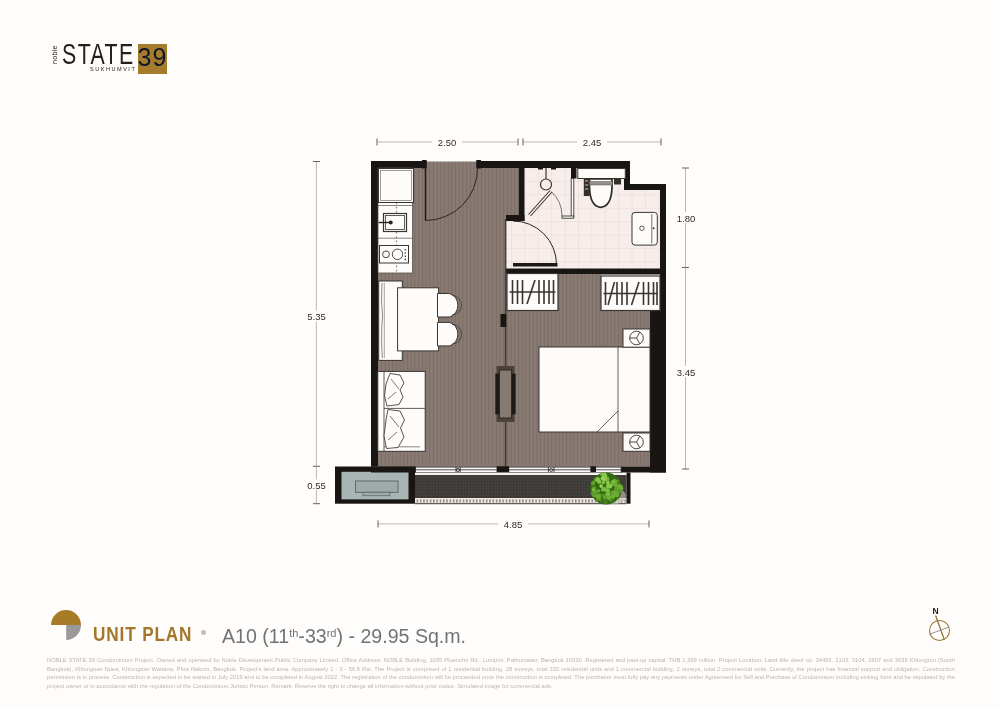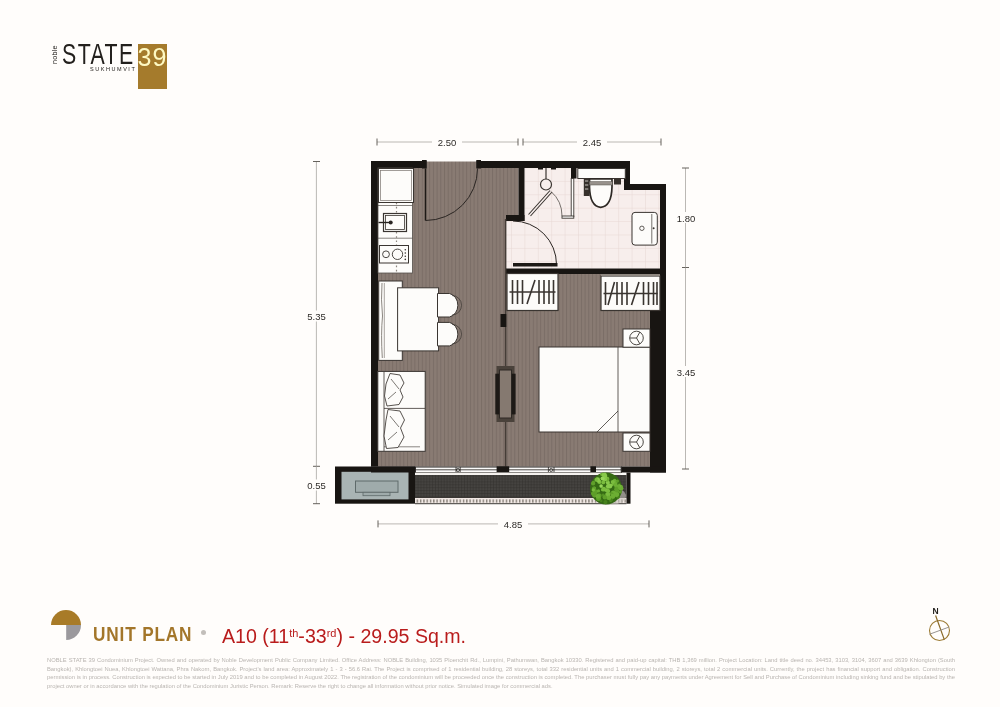--- a/index.html
+++ b/index.html
@@ -10,21 +10,21 @@
 <div class="abs" style="left:0;top:16px;width:200px;height:70px">
 
   <div class="abs" style="left:49.5px;top:29px;width:8px;height:19px">
       <div style="transform:translateY(19px) rotate(-90deg);transform-origin:0 0;width:19px;font-size:7.2px;color:#23201d;letter-spacing:.2px">noble</div>
     </div>
 
   <div class="abs" style="left:61.5px;top:21.3px;font-size:30px;color:#23201d;letter-spacing:2px;transform:scaleX(0.71);transform-origin:0 0">STATE</div>
 
   <div class="abs" style="left:90px;top:49.5px;font-size:5.5px;color:#23201d;letter-spacing:1.55px">SUKHUMVIT</div>
 
-  <div class="abs" style="left:137.5px;top:28.3px;width:29px;height:45px;background:#a57b2c;color:#fef9c3;font-size:25px;text-align:center;line-height:27.5px;letter-spacing:1px">39</div>
+  <div class="abs" style="left:137.5px;top:28.3px;width:29px;height:30px;background:#a57b2c;color:#0f172a;font-size:25px;text-align:center;line-height:27.5px;letter-spacing:1px">39</div>
 </div>
 
 <svg class="abs" style="left:0;top:0" width="1000" height="707" viewBox="0 0 1000 707">
 <defs>
 <pattern id="wood" width="3.7" height="8" patternUnits="userSpaceOnUse">
   <rect width="3.7" height="8" fill="#897b73"></rect>
         <rect width="1" height="8" fill="#7a6d66"></rect>
 </pattern>
 <pattern id="tile" width="13.4" height="13.4" patternUnits="userSpaceOnUse" x="511" y="167.5">
   <rect width="13.4" height="13.4" fill="#f7eeec"></rect>
@@ -386,15 +386,15 @@
 <path d="M935.6 615.5 L944.3 639.6" stroke="#8a6a28" stroke-width="1.2" fill="none"></path>
 <path d="M929.6 634.2 L949.2 627" stroke="#8b8783" stroke-width="0.9" fill="none"></path>
 <text x="935.5" y="614" font-size="8.5" font-weight="bold" fill="#23201d" text-anchor="middle">N</text>
 </g>
 </svg>
 
 <div class="abs" style="left:93px;top:621.9px;font-size:20.5px;font-weight:bold;letter-spacing:1px;color:#a3762a;transform:scaleX(0.84);transform-origin:0 0">UNIT PLAN</div>
 
 <div class="abs" style="left:201px;top:630px;width:5px;height:5px;border-radius:50%;background:#c2beba"></div>
 
-<div class="abs" style="left:222px;top:624.5px;font-size:19.6px;color:#b91c1c">A10 (11<span style="font-size:11px;vertical-align:6px">th</span>-33<span style="font-size:11px;vertical-align:6px">rd</span>) - 29.95 Sq.m.</div>
+<div class="abs" style="left:222px;top:624.5px;font-size:19.6px;color:#737373">A10 (11<span style="font-size:11px;vertical-align:6px">th</span>-33<span style="font-size:11px;vertical-align:6px">rd</span>) - 29.95 Sq.m.</div>
 
 <div class="abs" style="left:47px;top:656px;width:908px;font-size:5.8px;line-height:8.55px;color:#b9b5b1;text-align:justify">NOBLE STATE 39 Condominium Project. Owned and operated by Noble Development Public Company Limited. Office Address: NOBLE Building, 1035 Ploenchit Rd., Lumpini, Pathumwan, Bangkok 10330. Registered and paid-up capital: THB 1,369 million. Project Location: Land title deed no. 34453, 3103, 3104, 3607 and 3639 Khlongton (South Bangkok), Khlongtoei Nuea, Khlongtoei Wattana, Phra Nakorn, Bangkok. Project's land area: Approximately 1 - 3 - 56.6 Rai. The Project is comprised of 1 residential building, 28 storeys, total 332 residential units and 1 commercial building, 2 storeys, total 2 commercial units. Currently, the project has financial support and obligation. Construction permission is in process. Construction is expected to be started in July 2019 and to be completed in August 2022. The registration of the condominium will be proceeded once the construction is completed. The purchaser must fully pay any payments under <span style="text-align:left">Agreement for Sell and Purchase of Condominium including sinking fund and be stipulated by the project owner or in accordance with the regulation of the Condominium Juristic Person. Remark: Reserve the right to change all information without prior notice. Simulated image for commercial ads.</span></div>
 
 </body></html>

